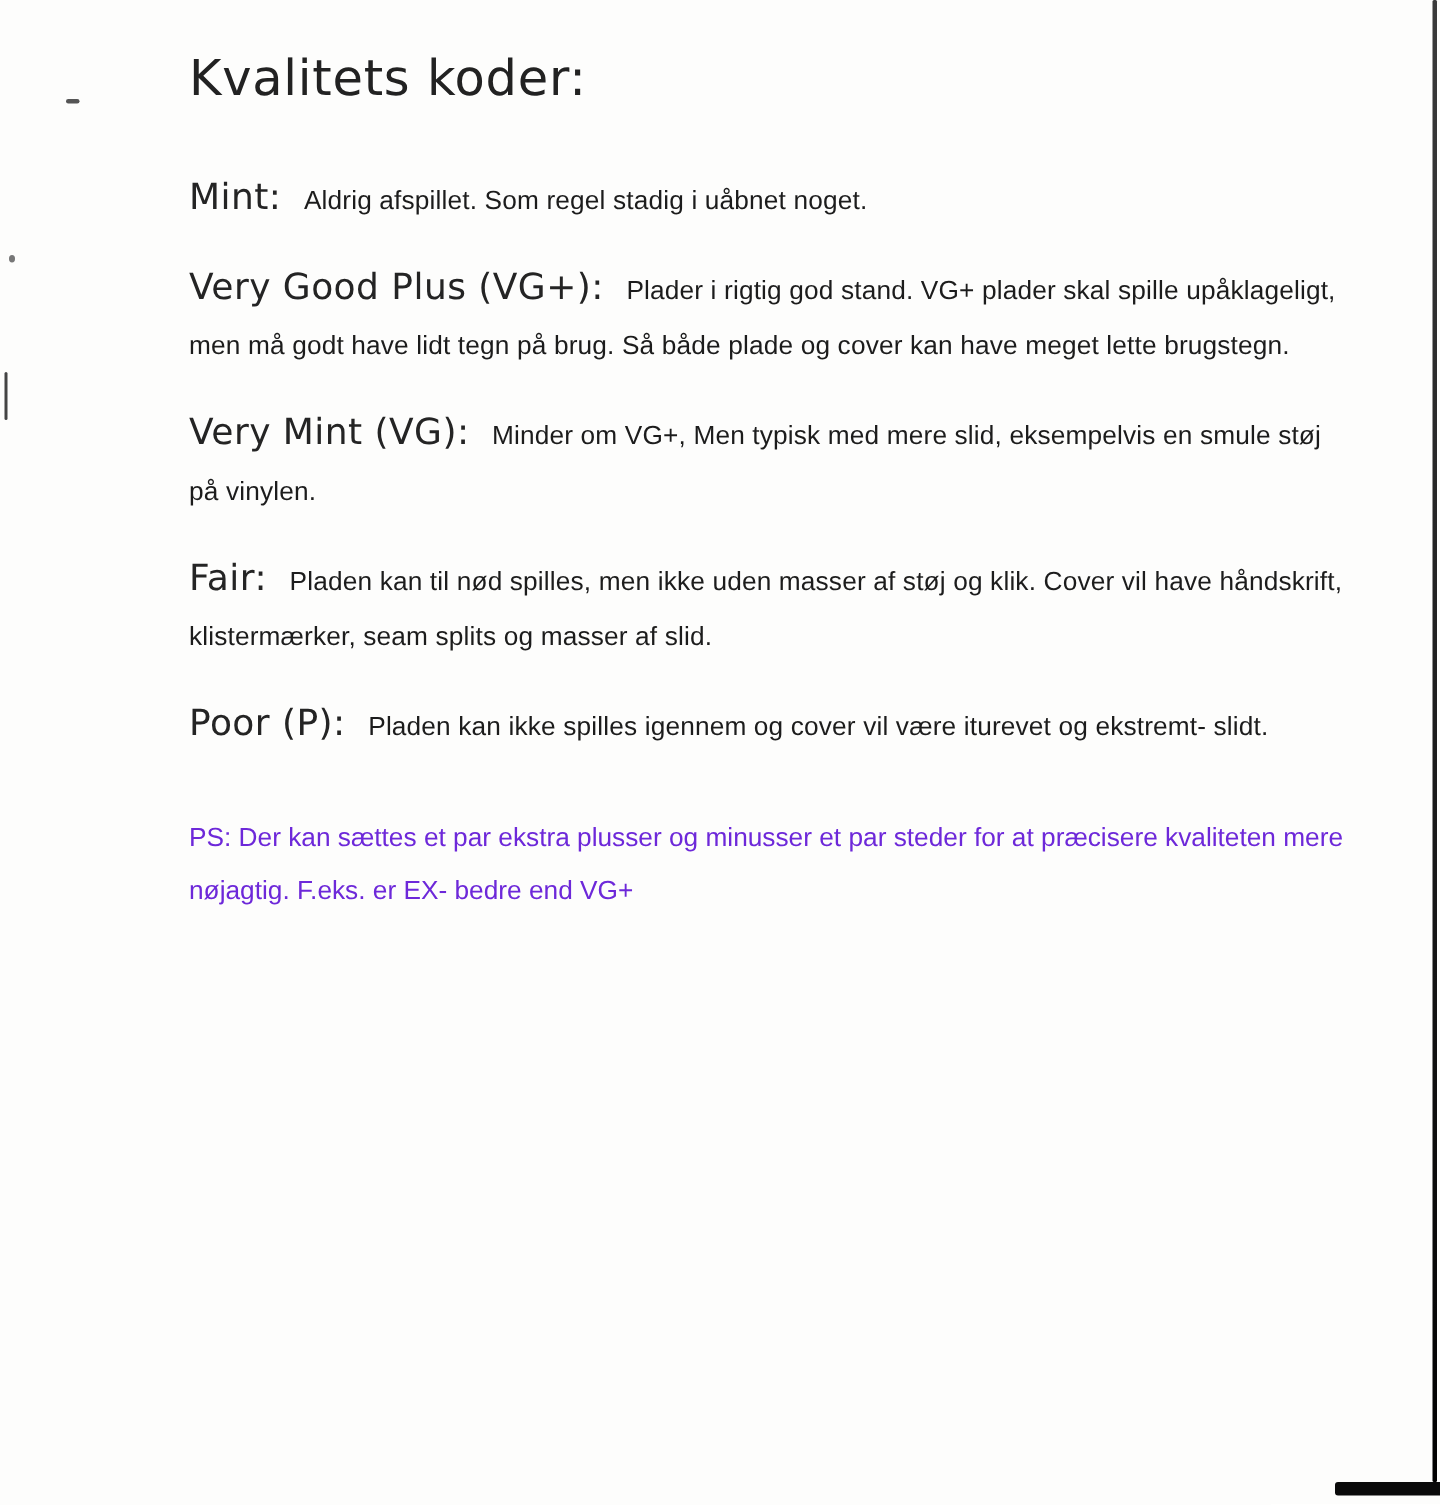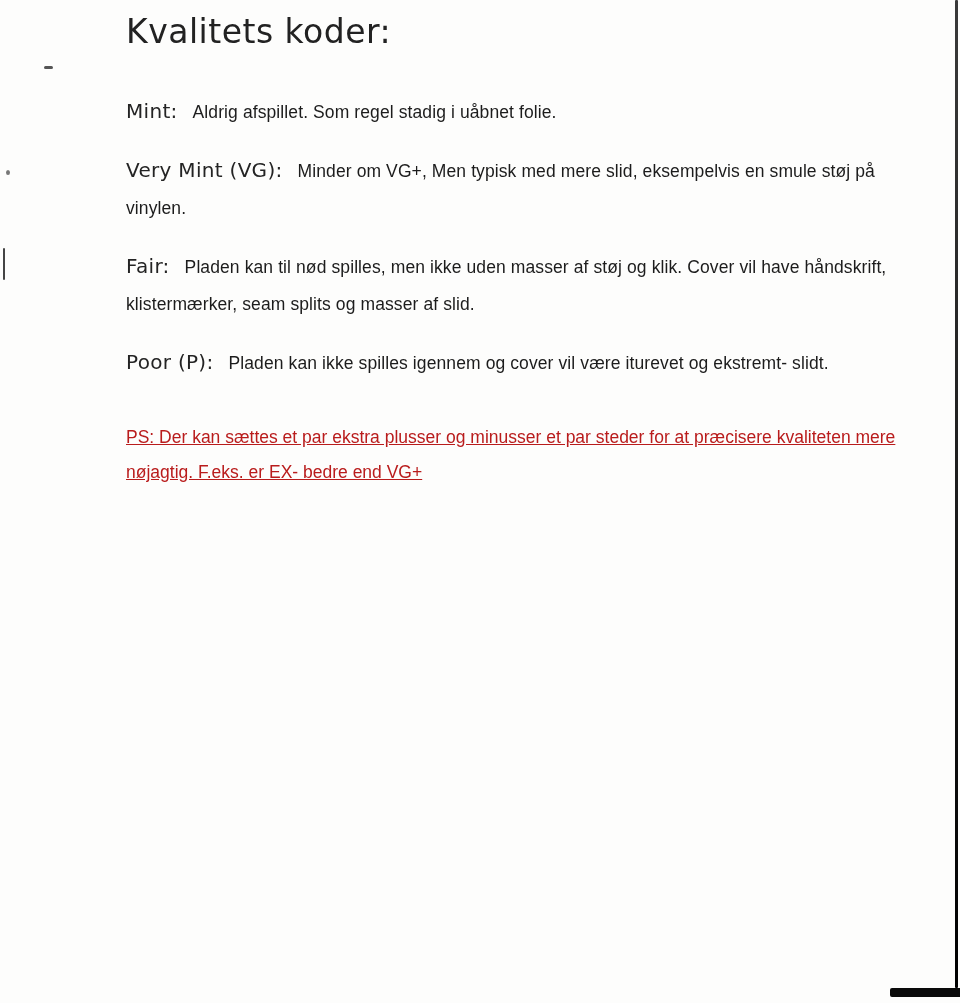--- a/index.html
+++ b/index.html
@@ -14,62 +14,61 @@
   body {
     position: relative;
     font-family: "Liberation Sans", sans-serif;
     color: #1c1c1c;
   }
 
   .scan-page {
     position: absolute;
     inset: 0;
     background: #fdfdfc;
-    padding: 12px 62px 0 126px;
+    padding: 32px 62px 0 126px;
   }
 
   .doc-title {
     font-family: "DejaVu Sans", sans-serif;
     font-size: 33px;
     font-weight: 400;
     letter-spacing: 0.5px;
     color: #222;
     margin-bottom: 42px;
   }
 
   .entry {
     margin-bottom: 21px;
     line-height: 37px;
     font-size: 18px;
   }
 
   .entry .term {
     font-family: "DejaVu Sans", sans-serif;
-    font-size: 20px;
+    font-size: 24px;
     font-weight: 400;
     letter-spacing: 0.3px;
     color: #242424;
     margin-right: 10px;
   }
 
   .entry .desc {
     font-size: 17.5px;
     font-weight: 500;
     color: #1c1c1c;
     letter-spacing: 0.1px;
   }
 
   .ps-note {
     margin-top: 38px;
     font-size: 17.5px;
     font-weight: 500;
     line-height: 35px;
-    color: #b91c1c;
+    color: #6d28d9;
     max-width: 800px;
-    text-decoration: underline;
   }
 
   
   .artifact { position: absolute; background: #222; }
 
   .edge-line-right {
     top: 0;
     right: 2px;
     width: 3px;
     height: 988px;
@@ -115,25 +114,29 @@
 </style>
 </head>
 <body>
 
 <div class="scan-page">
 
   <h1 class="doc-title">Kvalitets koder:</h1>
 
   <p class="entry">
     <span class="term">Mint:</span>
-    <span class="desc">Aldrig afspillet. Som regel stadig i uåbnet folie.</span>
+    <span class="desc">Aldrig afspillet. Som regel stadig i uåbnet noget.</span>
   </p>
 
 
 
+  <p class="entry">
+    <span class="term">Very Good Plus (VG+):</span>
+    <span class="desc">Plader i rigtig god stand. VG+ plader skal spille upåklageligt, men må godt have lidt tegn på brug. Så både plade og cover kan have meget lette brugstegn.</span>
+  </p>
 
   <p class="entry">
     <span class="term">Very Mint (VG):</span>
     <span class="desc">Minder om VG+, Men typisk med mere slid, eksempelvis en smule støj på vinylen.</span>
   </p>
 
 
 
   <p class="entry">
     <span class="term">Fair:</span>

